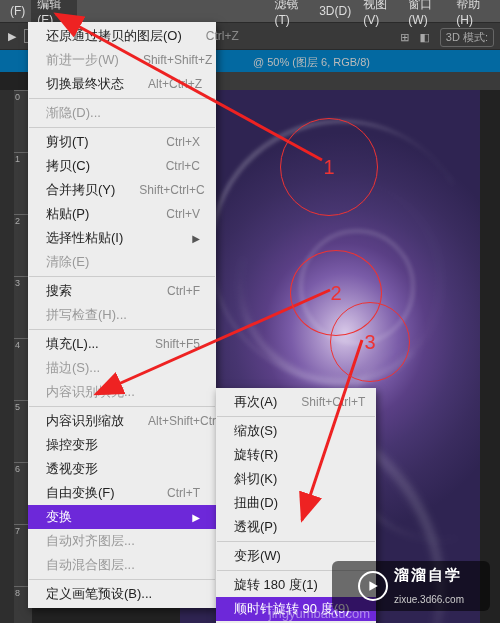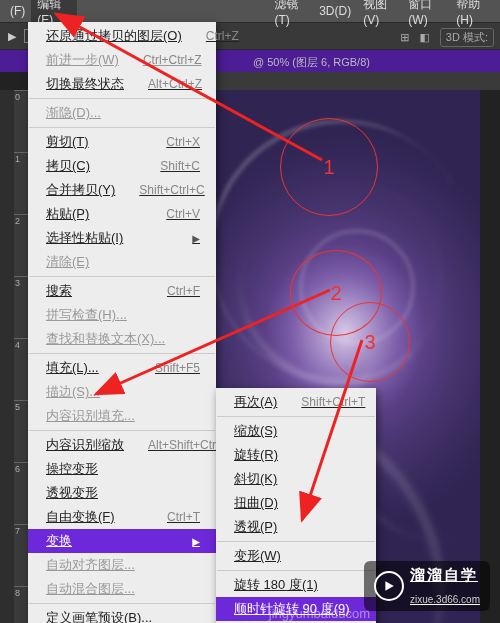--- a/index.html
+++ b/index.html
@@ -1,49 +1,49 @@
 <!DOCTYPE html>
 <html><head>
 <meta charset="utf-8">
 <style>
   html,body{margin:0;padding:0;width:500px;height:623px;overflow:hidden;background:#222;font-family:"Microsoft YaHei",Arial,sans-serif;font-size:12px;color:#ccc;}
   .top-menubar{height:22px;background:#535353;display:flex;align-items:center;padding:0 4px;color:#ddd;}
   .top-menubar span{padding:0 6px;cursor:default;}
   .top-menubar span.active{background:#3a3a3a;}
   .options-bar{height:26px;background:#393939;display:flex;align-items:center;padding:0 8px;gap:8px;border-top:1px solid #2a2a2a;border-bottom:1px solid #2a2a2a;}
   .checkbox{width:12px;height:12px;border:1px solid #888;display:inline-block;margin-right:3px;vertical-align:middle;}
-  .tab-bar{height:24px;background:#4c1d95;display:flex;align-items:center;padding-left:50px;color:#bbb;font-size:11px;}
+  .tab-bar{height:24px;background:#0369a1;display:flex;align-items:center;padding-left:50px;color:#bbb;font-size:11px;}
   .tab{background:#454545;padding:3px 8px;border-radius:2px 2px 0 0;}
   .workspace{position:absolute;top:72px;left:0;right:0;bottom:0;background:#222;}
   .ruler-h{position:absolute;top:0;left:32px;right:0;height:18px;background:#3a3a3a;color:#aaa;font-size:9px;display:flex;align-items:flex-start;}
   .ruler-h span{width:50px;display:inline-block;border-left:1px solid #666;padding-left:2px;}
   .ruler-v{position:absolute;top:18px;left:14px;width:18px;bottom:0;background:#3a3a3a;color:#aaa;font-size:9px;}
   .ruler-v span{display:block;height:60px;border-top:1px solid #666;writing-mode:horizontal-tb;padding-top:1px;padding-left:1px;}
   .toolbar-left{position:absolute;top:18px;left:0;width:14px;bottom:0;background:#2e2e2e;}
   .canvas{position:absolute;top:18px;left:180px;width:300px;height:540px;background:radial-gradient(ellipse 180px 200px at 55% 45%, #d8c8e8 0%, #a890c8 15%, #7a5ca8 30%, #5a3f85 45%, #473570 62%, #3a2c5f 80%, #2f2452 100%);overflow:hidden;}
   .swirl1{position:absolute;top:30px;left:30px;width:260px;height:260px;border-top:3px solid rgba(255,255,255,0.35);border-left:2px solid rgba(255,255,255,0.15);border-radius:50%;transform:rotate(-30deg);filter:blur(2px);}
   .swirl2{position:absolute;top:90px;left:60px;width:200px;height:200px;border-bottom:4px solid rgba(255,255,255,0.35);border-right:1px solid rgba(255,255,255,0.1);border-radius:50%;transform:rotate(15deg);filter:blur(3px);}
   .swirl3{position:absolute;top:140px;left:120px;width:110px;height:110px;border:2px solid rgba(255,255,255,0.3);border-radius:50%;filter:blur(2px);}
   .swirl4{position:absolute;top:340px;left:-40px;width:320px;height:260px;border-top:5px solid rgba(255,255,255,0.28);border-radius:50%;transform:rotate(55deg);filter:blur(4px);}
   .swirl5{position:absolute;top:250px;left:160px;width:200px;height:200px;border-left:3px solid rgba(255,255,255,0.25);border-radius:50%;transform:rotate(-10deg);filter:blur(3px);}
   
   .menu{position:absolute;background:#ededed;color:#222;box-shadow:2px 3px 8px rgba(0,0,0,.5);font-size:13px;min-width:160px;padding:2px 0;}
-  .menu .item{display:flex;justify-content:space-between;align-items:center;padding:3px 16px 3px 18px;white-space:nowrap;cursor:default;text-decoration:underline;}
+  .menu .item{display:flex;justify-content:space-between;align-items:center;padding:3px 16px 3px 18px;white-space:nowrap;cursor:default;}
   .menu .item.highlight{background:#6d28d9;color:#fff;}
   .menu .item.disabled{color:#999;}
   .menu .sep{height:1px;background:#ccc;margin:2px 1px;}
   .menu .sc{color:#888;font-size:12px;margin-left:24px;}
   .arrow{font-size:10px;color:#555;}
   .item.highlight .arrow{color:#fff;}
   #menu-main{top:22px;left:28px;width:188px;}
   #menu-sub{top:388px;left:216px;width:144px;}
   
   .anno{position:absolute;top:0;left:0;width:500px;height:623px;pointer-events:none;}
   .circ{position:absolute;border:1px solid #e33;border-radius:50%;color:#e33;display:flex;align-items:center;justify-content:center;font-size:20px;}
-  .watermark{position:absolute;bottom:12px;right:10px;display:flex;align-items:center;gap:6px;background:rgba(0,0,0,.55);padding:6px 10px;border-radius:6px;color:#fff;font-size:12px;text-decoration:underline;}
+  .watermark{position:absolute;bottom:12px;right:10px;display:flex;align-items:center;gap:6px;background:rgba(0,0,0,.55);padding:6px 26px;border-radius:6px;color:#fff;font-size:12px;}
   .wm-logo{width:26px;height:26px;border:2px solid #fff;border-radius:50%;display:flex;align-items:center;justify-content:center;}
   .wm-logo svg{width:12px;height:12px;fill:#fff;}
   .wm-text{display:flex;flex-direction:column;line-height:1.1;}
   .wm-text .b{font-size:15px;font-weight:bold;letter-spacing:2px;}
   .wm-text .s{font-size:10px;color:#ccc;margin-top:11px;}
   .caption{position:absolute;bottom:2px;right:130px;font-size:13px;color:rgba(255,255,255,0.45);}
   .rt-icons{position:absolute;top:28px;right:6px;display:flex;gap:10px;color:#aaa;font-size:11px;align-items:center;}
   .rt-pill{border:1px solid #666;border-radius:3px;padding:1px 5px;}
 </style>
 </head>
@@ -103,39 +103,39 @@
   </div>
 </div>
 
 <div id="menu-main" class="menu">
     <div class="item">
       <span>还原通过拷贝的图层(O)</span>
       <span class="sc">Ctrl+Z</span>
     </div>
     <div class="item disabled">
       <span>前进一步(W)</span>
-      <span class="sc">Ctrl+Ctrl+Z</span>
+      <span class="sc">Shift+Shift+Z</span>
     </div>
     <div class="item">
       <span>切换最终状态</span>
       <span class="sc">Alt+Ctrl+Z</span>
     </div>
     <div class="sep"></div>
     <div class="item disabled">
       <span>渐隐(D)...</span>
       <span></span>
     </div>
     <div class="sep"></div>
     <div class="item">
       <span>剪切(T)</span>
       <span class="sc">Ctrl+X</span>
     </div>
     <div class="item">
       <span>拷贝(C)</span>
-      <span class="sc">Shift+C</span>
+      <span class="sc">Ctrl+C</span>
     </div>
     <div class="item">
       <span>合并拷贝(Y)</span>
       <span class="sc">Shift+Ctrl+C</span>
     </div>
     <div class="item">
       <span>粘贴(P)</span>
       <span class="sc">Ctrl+V</span>
     </div>
     <div class="item">
@@ -146,24 +146,20 @@
       <span>清除(E)</span>
       <span></span>
     </div>
     <div class="sep"></div>
     <div class="item">
       <span>搜索</span>
       <span class="sc">Ctrl+F</span>
     </div>
     <div class="item disabled">
       <span>拼写检查(H)...</span>
-      <span></span>
-    </div>
-    <div class="item disabled">
-      <span>查找和替换文本(X)...</span>
       <span></span>
     </div>
     <div class="sep"></div>
     <div class="item">
       <span>填充(L)...</span>
       <span class="sc">Shift+F5</span>
     </div>
     <div class="item disabled">
       <span>描边(S)...</span>
       <span></span>

